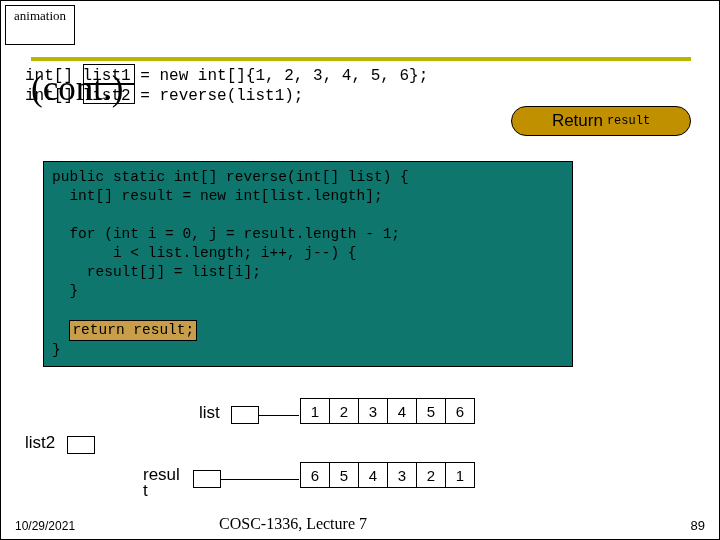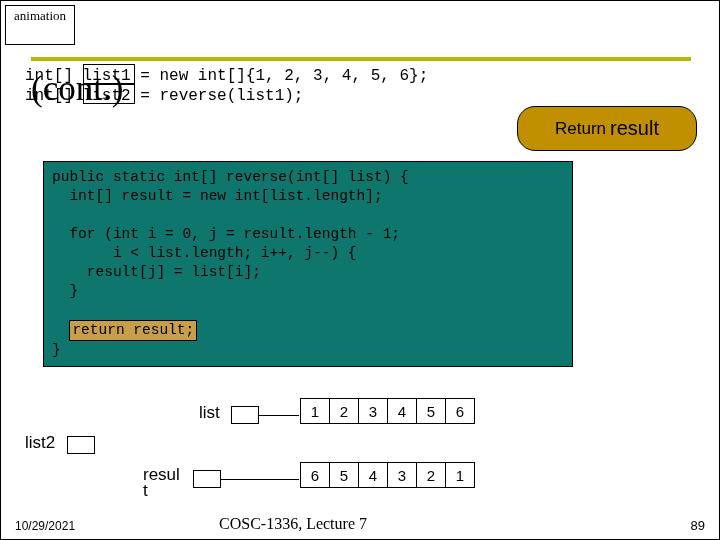--- a/index.html
+++ b/index.html
@@ -60,33 +60,33 @@
     z-index: 2;
   }
   .decl-box {
     position: absolute;
     border: 1px solid #000;
     background: transparent;
     z-index: 4;
   }
   .bubble {
     position: absolute;
-    top: 105px; right: 22px;
-    width: 180px; height: 45px;
+    top: 105px; right: 28px;
+    width: 180px; height: 30px;
     background: #c09000;
     border: 1px solid #000;
     border-radius: 18px;
     display: flex;
     align-items: center;
     justify-content: center;
     font-family: Arial, sans-serif;
     font-size: 17px;
     z-index: 6;
   }
-  .bubble span.res { font-family: Liberation Sans, sans-serif; font-size: 20px; margin-left:4px;text-align:center;}
+  .bubble span.res { font-family: Liberation Mono, monospace; font-size: 12px; margin-left:4px;text-align:center;}
   .code-block {
     position: absolute;
     top: 160px; left: 42px;
     width: 530px;
     border: 1px solid #000;
     background: #0f766e;
     font-family: "Courier New", monospace;
     font-size: 14.5px;
     line-height: 19px;
     white-space: pre;

